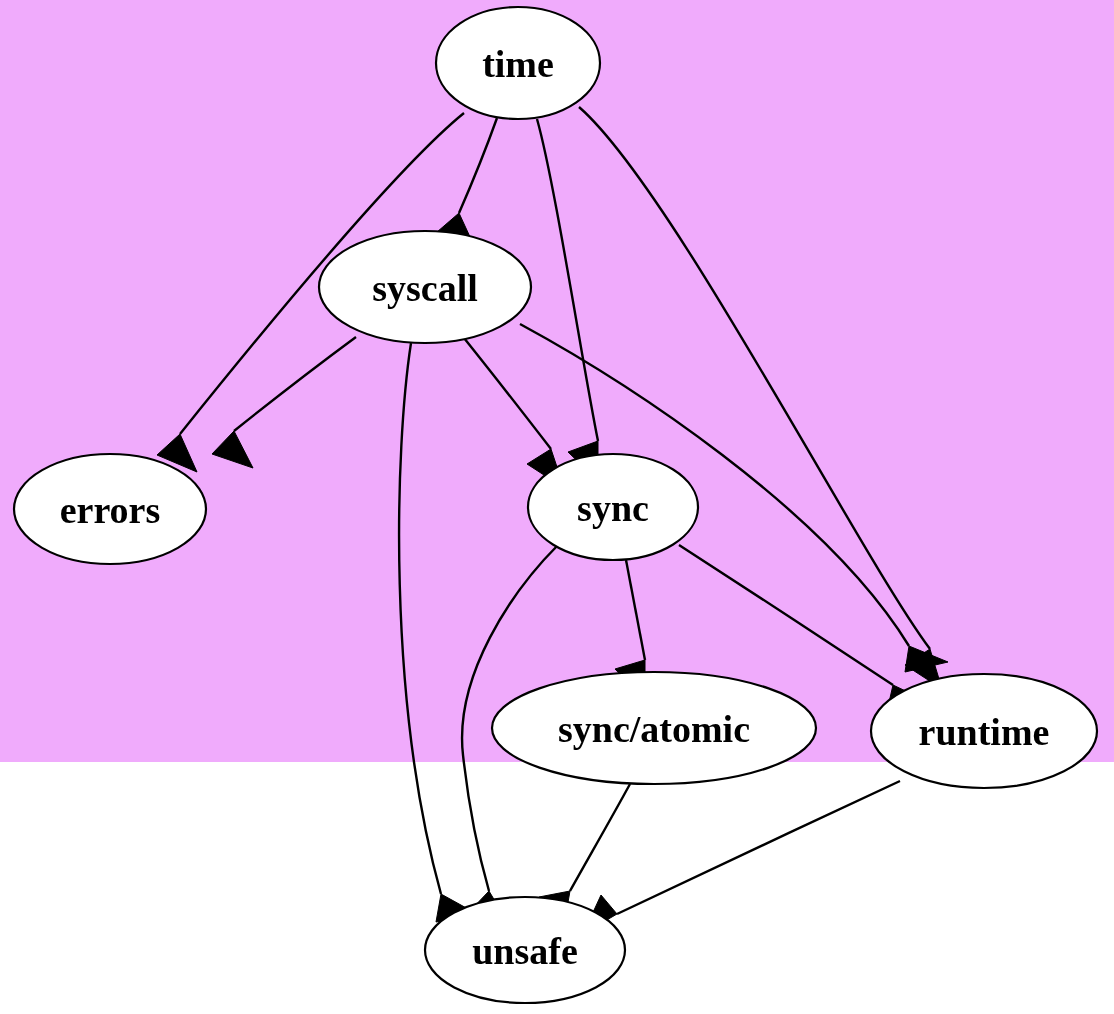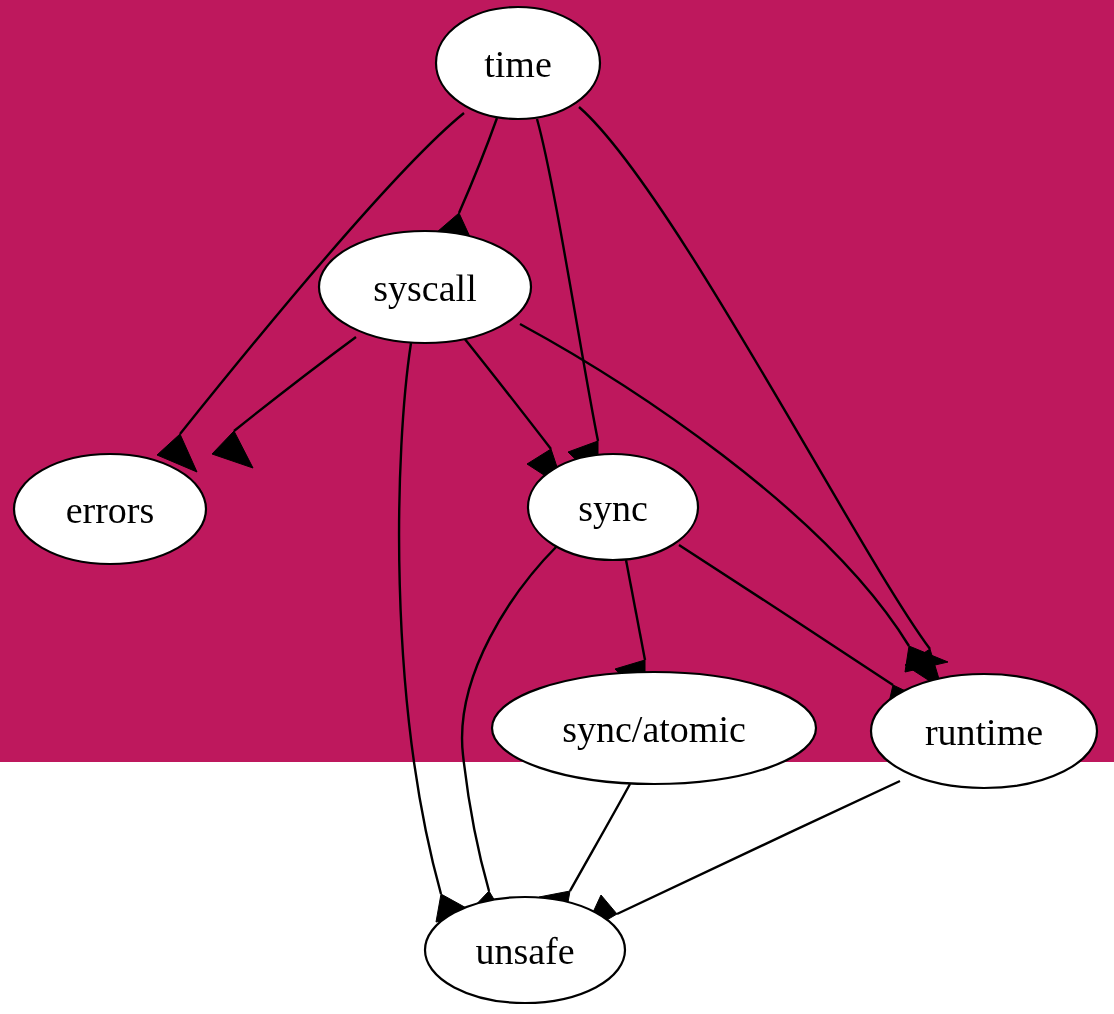--- a/index.html
+++ b/index.html
@@ -10,21 +10,22 @@
   body {
     width: 1114px;
     height: 1014px;
     font-family: "Liberation Serif", "DejaVu Serif", serif;
     overflow: hidden;
   }
   #graph-canvas {
     position: relative;
     width: 1114px;
     height: 762px;
-    background: #be185d;
+    background: #f0abfc;
+    font-weight: bold;
   }
   #graph-svg {
     position: absolute;
     top: 0;
     left: 0;
     width: 1114px;
     height: 1014px;
     display: block;
   }
   .node-ellipse {

